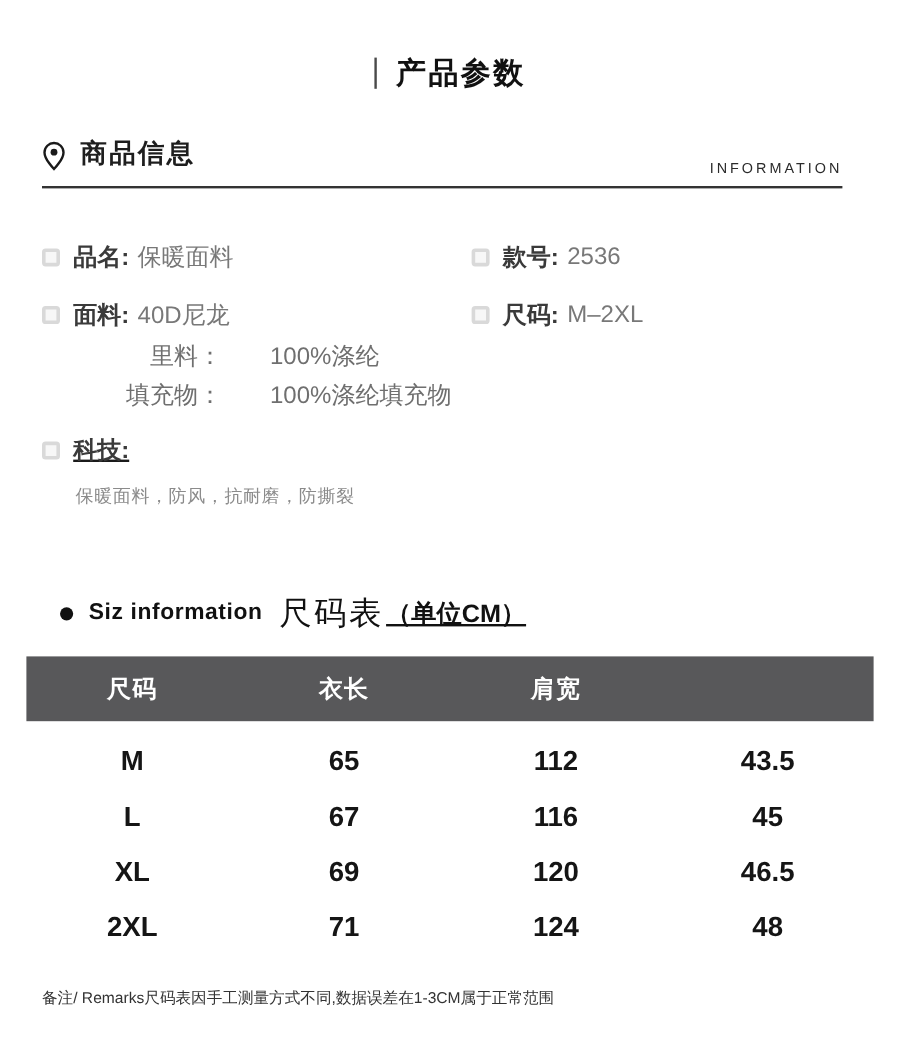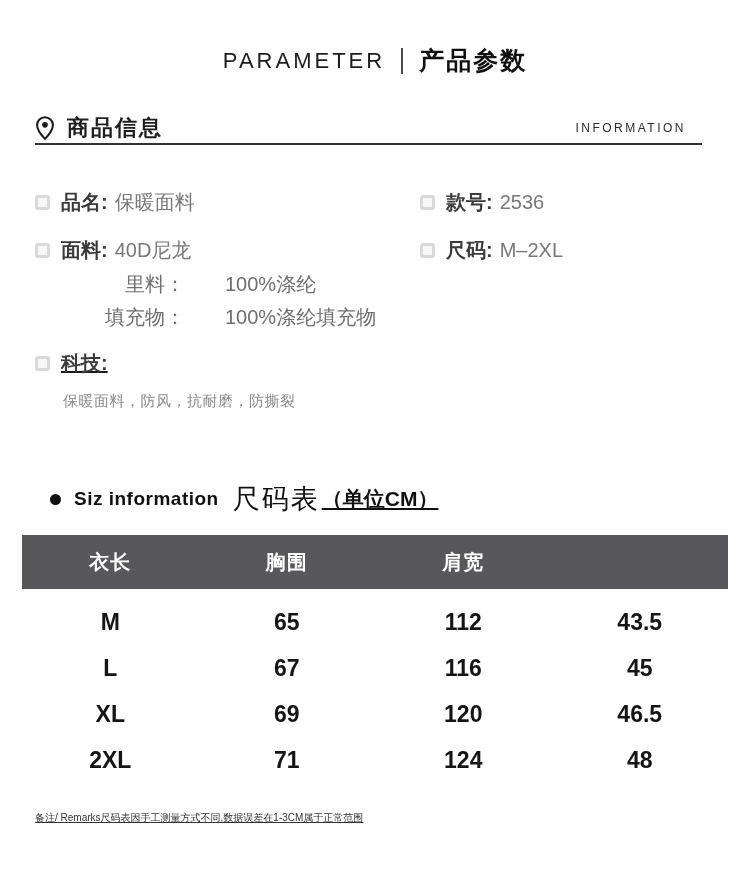--- a/index.html
+++ b/index.html
@@ -11,32 +11,32 @@
 
   
   .title-row { padding-top:44px; display:flex; justify-content:center; align-items:center; gap:16px; }
   .t-en { font-size:22px; letter-spacing:3px; color:#1c1c1c; font-weight:500; }
   .t-div { width:2px; height:26px; background:#4a4a4a; }
   .t-zh { font-size:25px; font-weight:700; color:#111; letter-spacing:2px; }
 
   
   .info-header {
     margin:36px 48px 0 35px; border-bottom:2px solid #333;
-    display:flex; align-items:center; gap:12px; position:relative;
+    padding-bottom:12px; display:flex; align-items:flex-end; gap:12px; position:relative;
   }
   .ih-title { font-size:22px; font-weight:700; color:#1e1e1e; letter-spacing:2px; }
-  .ih-info { position:absolute; right:16px; bottom:8px; font-size:12px; letter-spacing:2.5px; color:#2b2b2b; }
+  .ih-info { position:absolute; right:0; bottom:8px; font-size:12px; letter-spacing:2.5px; color:#2b2b2b; }
 
   
   .specs { margin-left:35px; margin-top:44px; }
   .pair { display:flex; align-items:flex-start; }
   .pair.row2 { margin-top:21px; }
   .pair.row3 { margin-top:19px;text-decoration:underline; }
   .spec { display:flex; align-items:center; }
-  .spec.left { width:385px; }
+  .spec.left { width:358px; }
   .sq {
     width:9px; height:9px; border:3px solid #d9d9d9; border-radius:3px;
     background:#f7f7f7; margin-right:11px; flex-shrink:0;
   }
   .spec-label { font-size:20px; font-weight:700; color:#3a3a3a; white-space:nowrap; }
   .spec-value { font-size:20px; color:#787878; margin-left:7px; white-space:nowrap; }
 
   .subline { margin-top:7px; display:flex; font-size:20px; color:#6f6f6f;gap:36px; }
   .subline.second { margin-top:6px; }
   .sub-label { width:150px; text-align:right; white-space:nowrap; }
@@ -57,29 +57,28 @@
     display:grid; grid-template-columns:repeat(4,1fr); align-items:center; text-align:center;
   }
   .st-header span { color:#ffffff; font-size:20px; font-weight:700; letter-spacing:1px; }
   .st-body { padding-top:10px; }
   .st-row {
     height:46px; display:grid; grid-template-columns:repeat(4,1fr);
     align-items:center; text-align:center; font-size:23px; font-weight:700; color:#151515;
   }
 
   
-  .footer-note { margin:28px 35px 0 35px; font-size:10px; color:#333;text-decoration:underline; }
+  .footer-note { margin:28px 35px 0 35px; font-size:13px; color:#333; }
 </style>
 </head>
 <body>
 
 <div class="page">
 
   <div class="title-row">
-    <span class="t-en">PARAMETER</span>
     <span class="t-div"></span>
     <span class="t-zh">产品参数</span>
   </div>
 
   <div class="info-header">
     <span style="display:flex;">
       <svg width="20" height="26" viewBox="0 0 24 30">
         <path d="M12 2 C6.8 2 2.5 6.2 2.5 11.4 C2.5 18.4 12 28 12 28 C12 28 21.5 18.4 21.5 11.4 C21.5 6.2 17.2 2 12 2 Z" fill="none" stroke="#1a1a1a" stroke-width="2.4"></path>
         <circle cx="12" cy="11.2" r="3.4" fill="#1a1a1a"></circle>
       </svg>
@@ -138,22 +137,22 @@
 
   <div class="size-title">
     <span class="st-bullet"></span>
     <span class="st-en">Siz information</span>
     <span class="st-zh">尺码表</span>
     <span class="st-unit">（单位CM）</span>
   </div>
 
   <div class="size-table">
     <div class="st-header">
+      <span>尺码</span>
       <span>衣长</span>
-      <span>胸围</span>
       <span>肩宽</span>
     </div>
     <div class="st-body">
       <div class="st-row">
         <span>M</span>
         <span>65</span>
         <span>112</span>
         <span>43.5</span>
       </div>
       <div class="st-row">

